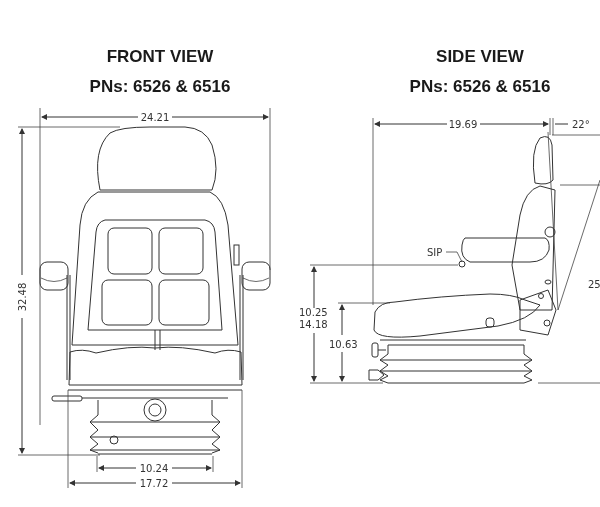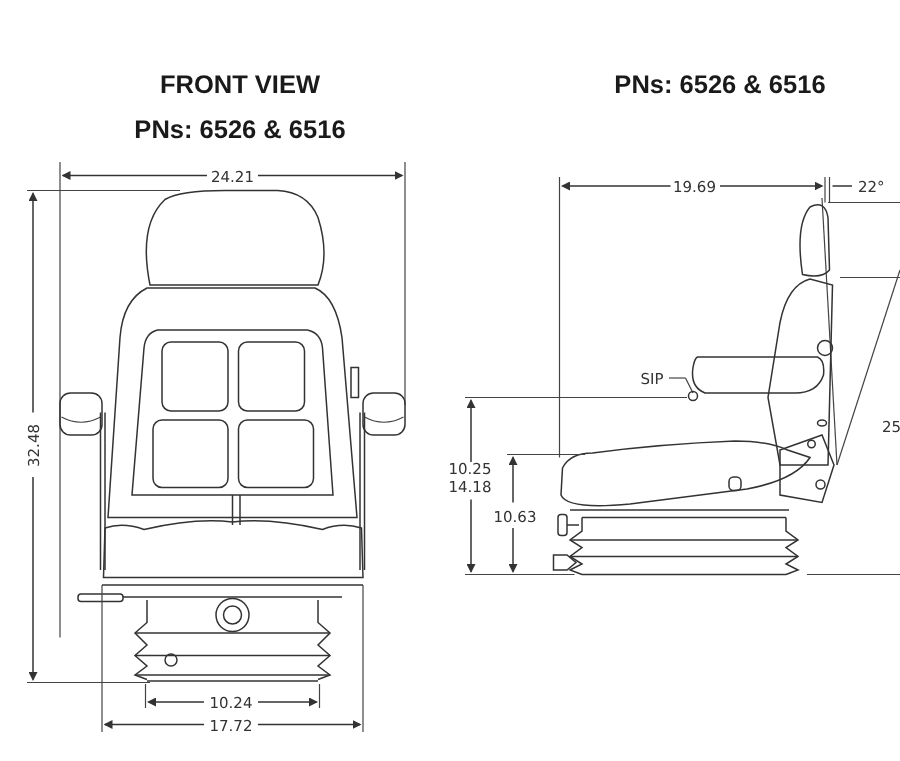--- a/index.html
+++ b/index.html
@@ -13,20 +13,21 @@
   .thin{stroke:#444;stroke-width:0.8;fill:none;}
 </style>
 </head>
 <body>
 
 <div class="title t-front">
   <div>FRONT VIEW</div>
   <div>PNs: 6526 &amp; 6516</div>
 </div>
 <div class="title t-side">
+  <div>SIDE VIEW</div>
   <div>PNs: 6526 &amp; 6516</div>
 </div>
 
 <svg width="600" height="507" viewBox="0 0 600 507">
   <defs>
     <marker id="arr" markerWidth="6" markerHeight="6" refX="5" refY="3" orient="auto">
       <path d="M0,0 L6,3 L0,6 z" fill="#333"></path>
     </marker>
     <marker id="arrs" markerWidth="6" markerHeight="6" refX="1" refY="3" orient="auto">
       <path d="M6,0 L0,3 L6,6 z" fill="#333"></path>

